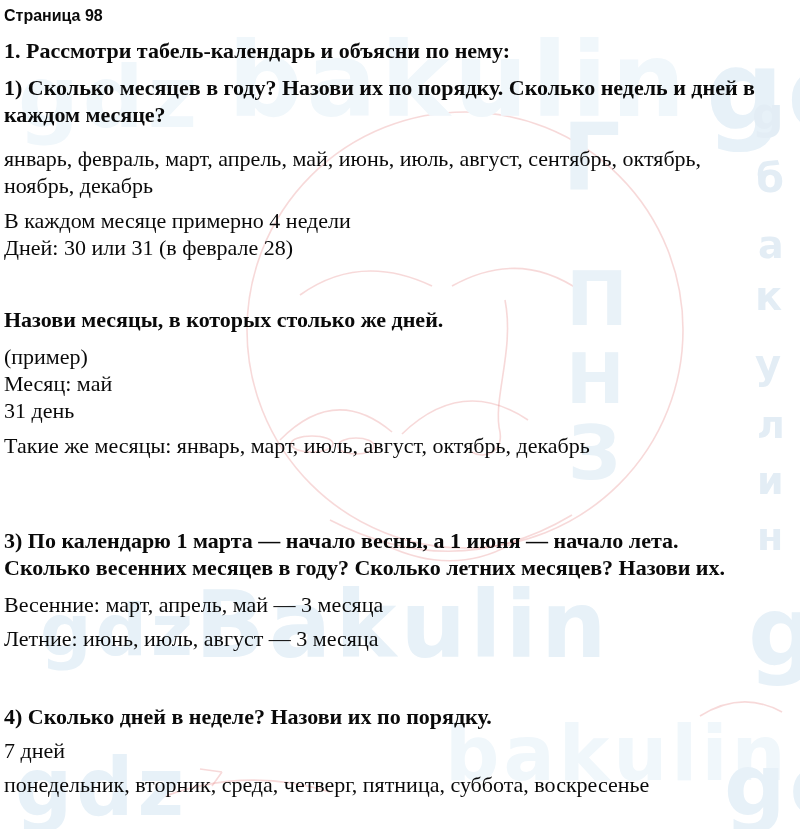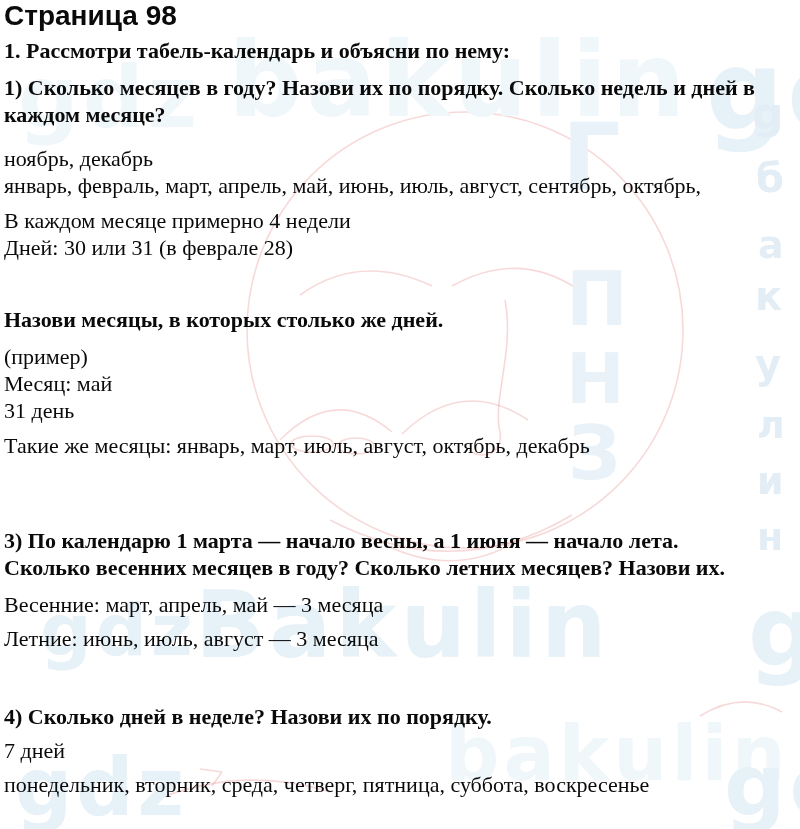--- a/index.html
+++ b/index.html
@@ -38,21 +38,21 @@
 
   
   .content {
     position: relative;
     z-index: 2;
     padding: 3px 0 0 4px;
   }
   .page-title {
     font-family: "Liberation Sans", "DejaVu Sans", sans-serif;
     font-weight: 700;
-    font-size: 28px;
+    font-size: 16px;
     line-height: 26px;
     margin: 0 0 8px 0;
   }
   .para { margin: 0; }
   .bold { font-weight: 700; }
   .line {
     font-size: 22px;
     line-height: 27px;
     white-space: nowrap;
   }
@@ -120,22 +120,22 @@
 
   <div class="para bold mb10">
     <div class="line">1. Рассмотри табель-календарь и объясни по нему:</div>
   </div>
 
   <div class="para bold mb9">
     <div class="line">1) Сколько месяцев в году? Назови их по порядку. Сколько недель и дней в</div>
     <div class="line">каждом месяце?</div>
   </div>
   <div class="para mb8">
+    <div class="line">январь, февраль, март, апрель, май, июнь, июль, август, сентябрь, октябрь,</div>
     <div class="line">ноябрь, декабрь</div>
-    <div class="line">январь, февраль, март, апрель, май, июнь, июль, август, сентябрь, октябрь,</div>
   </div>
   <div class="para mb45">
     <div class="line">В каждом месяце примерно 4 недели</div>
     <div class="line">Дней: 30 или 31 (в феврале 28)</div>
   </div>
 
   <div class="para bold mb10">
     <div class="line">Назови месяцы, в которых столько же дней.</div>
   </div>
   <div class="para mb8">

